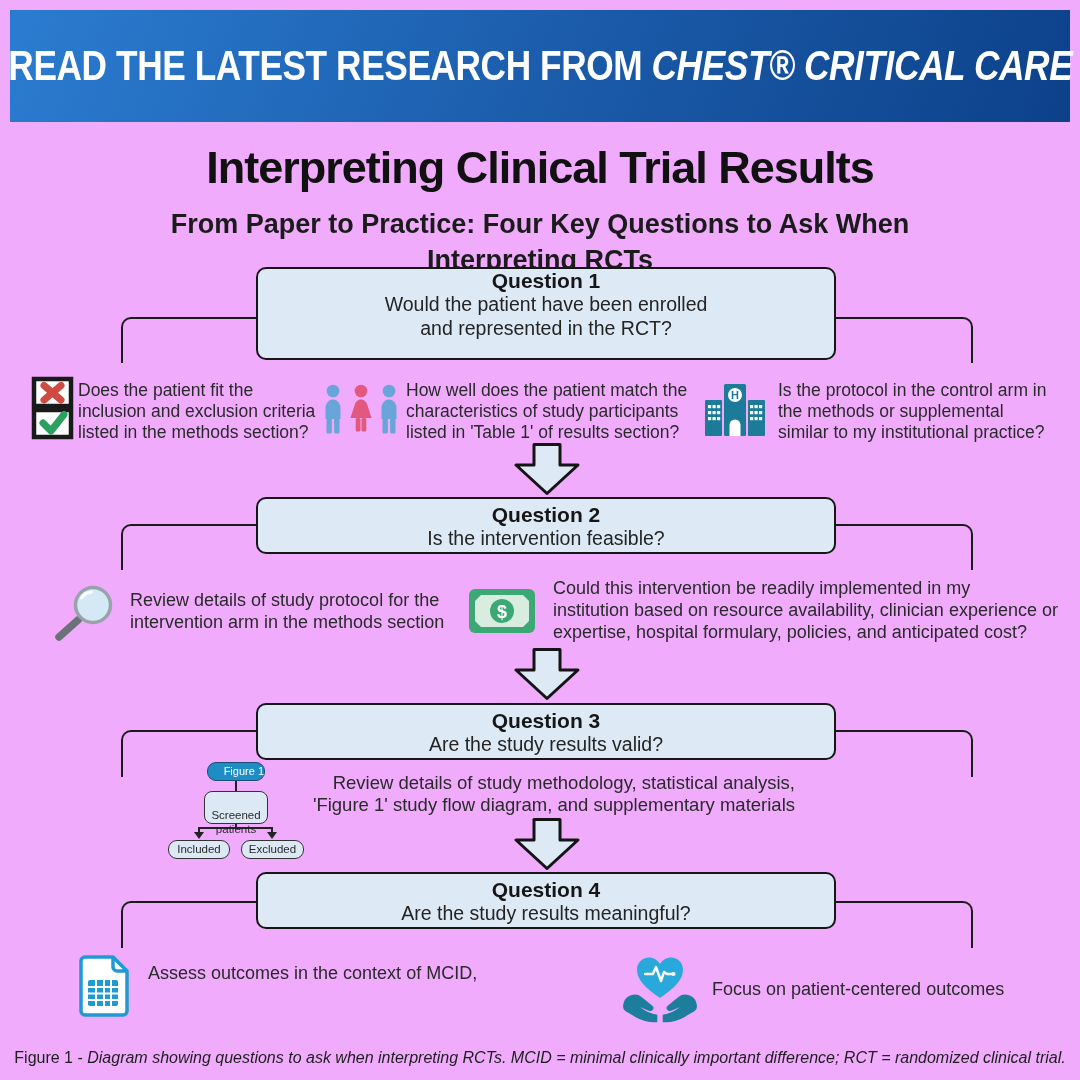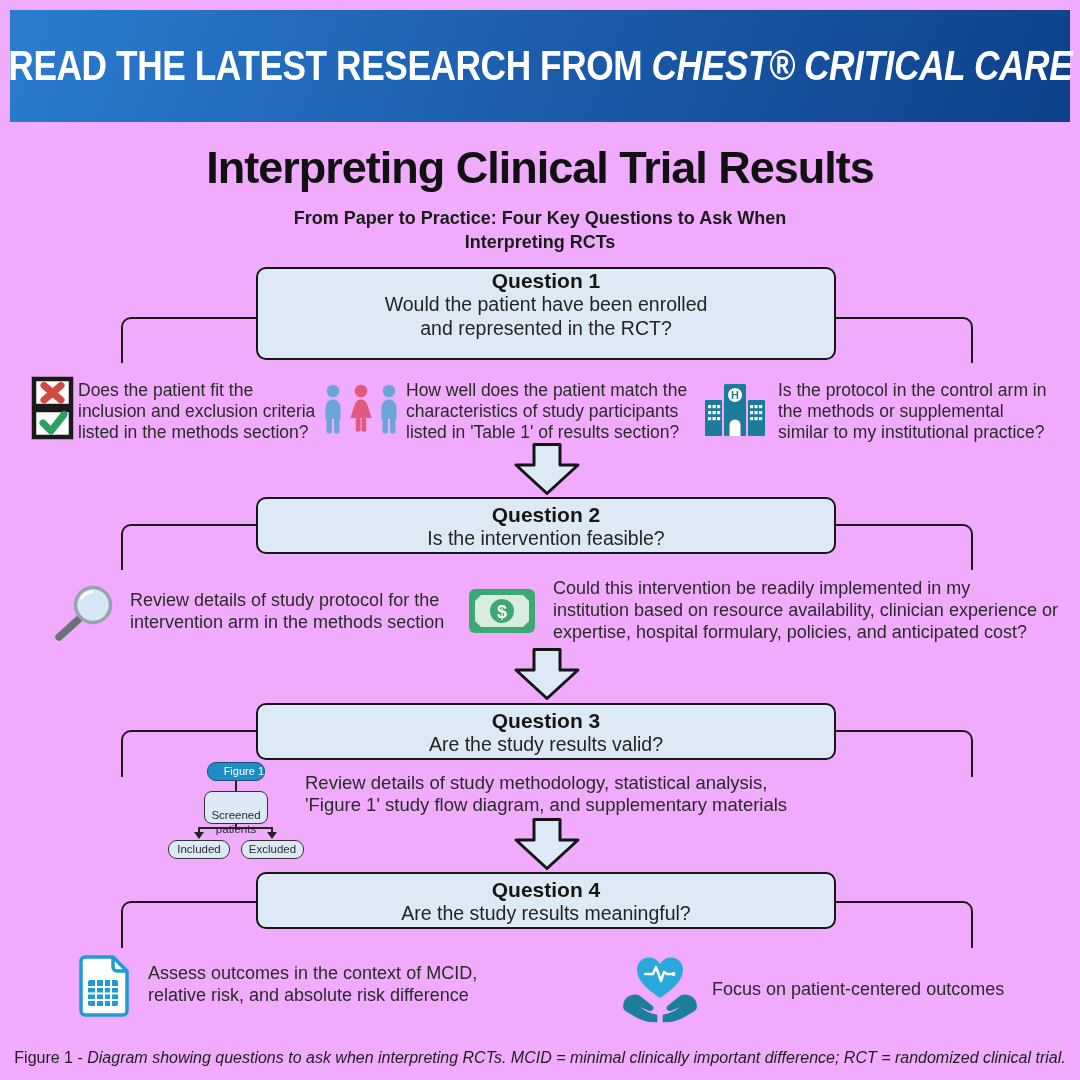--- a/index.html
+++ b/index.html
@@ -13,21 +13,21 @@
     display:flex; align-items:center; justify-content:center; }
   .banner-text { color:#fff; font-weight:700; font-size:42px; white-space:nowrap;
     transform:scaleX(0.84); transform-origin:50% 50%; letter-spacing:-0.5px; }
   .banner-prefix { margin-right:11px; }
   .banner-brand { font-style:italic; }
 
   
   .title { position:absolute; left:0; top:142px; width:100%; text-align:center;
     font-size:45px; font-weight:700; letter-spacing:-1px; color:#111; }
   .subtitle { position:absolute; left:0; top:207px; width:100%; text-align:center;
-    font-size:18px; font-weight:700; line-height:1.33; color:#1b1b1b; }
+    font-size:27px; font-weight:700; line-height:1.33; color:#1b1b1b; }
 
   
   .qbox { position:absolute; left:256px; width:580px; background:#dde9f5;
     border:2.5px solid #161616; border-radius:10px; text-align:center; }
   .qlabel { font-size:21px; font-weight:700; color:#161616; }
   .qtext { font-size:19.5px; color:#242424; line-height:1.22; }
 
   
   .bracket { position:absolute; }
   .bracket.left  { border-left:2px solid #1a1a1a; border-top:2px solid #1a1a1a; border-top-left-radius:10px; }
@@ -42,21 +42,21 @@
     border-left:5px solid transparent; border-right:5px solid transparent; border-top:7px solid #222; }
 
   
   .flow-pill { position:absolute; border:1.5px solid #1d4f70; background:#1e8dc5; color:#fff;
     font-size:11px; border-radius:9px; text-align:right; line-height:16px; }
   .flow-box { position:absolute; border:1.5px solid #333; background:#dce9f5; border-radius:8px;
     font-size:11.5px; line-height:1.25; text-align:center; color:#2a2a2a; padding-top:16px; }
   .flow-leaf { position:absolute; border:1.5px solid #333; background:#dce9f5; border-radius:9px;
     font-size:11.5px; text-align:center; line-height:16px; color:#2a2a2a; }
 
-  .q3-note { position:absolute; left:305px; top:772px; width:490px; text-align:left;
+  .q3-note { position:absolute; left:305px; top:772px; width:490px; text-align:right;
     font-size:18.5px; line-height:1.2; color:#2a2a2a; }
 
   
   .footer { position:absolute; left:14px; top:1049px; width:1052px; text-align:center;
     font-size:16px; color:#1e1e1e; white-space:nowrap; }
   .footer-caption { font-style:italic;text-align:right; }
 </style>
 </head>
 <body>
 
@@ -242,21 +242,20 @@
       <line x1="13" y1="34" x2="43" y2="34"></line>
         <line x1="13" y1="40.5" x2="43" y2="40.5"></line>
         <line x1="13" y1="47" x2="43" y2="47"></line>
       <line x1="21" y1="27" x2="21" y2="53"></line>
         <line x1="29" y1="27" x2="29" y2="53"></line>
         <line x1="36" y1="27" x2="36" y2="53"></line>
     </g>
   </svg>
   <div class="note-text md" style="left:148px; top:963px;">
     <div>Assess outcomes in the context of MCID,</div>
-    <div>relative risk, and absolute risk difference</div>
   </div>
 
   <svg class="abs" style="left:620px; top:948px;" width="80" height="76" viewBox="0 0 80 76">
     <path d="M40,50 C24,39 17,31 17,21.5 C17,14.5 22.5,9.5 29,9.5 C33.5,9.5 37.5,12 40,16 C42.5,12 46.5,9.5 51,9.5 C57.5,9.5 63,14.5 63,21.5 C63,31 56,39 40,50 z" fill="#29a8db"></path>
     <polyline points="25,26 33,26 36,19 41,33 44,24 47,26 53,26" fill="none" stroke="#fff" stroke-width="2.4" stroke-linejoin="round" stroke-linecap="round"></polyline>
     <circle cx="53.5" cy="26" r="2" fill="#fff"></circle>
     <path d="M3,58 q1,-9 8.5,-11 q6,-1.5 10,2 l10.5,8.5 q2.5,2 1,4 q-1.5,2.2 -4.2,1.2 l-8.5,-3.5 q7.5,6 17,7.5 l0,7.5 q-11,1 -21.5,-5 q-8,-4.7 -10.5,-6.2 q-2.3,-1.4 -2.3,-5 z" fill="#1d7d9c"></path>
     <path d="M77,58 q-1,-9 -8.5,-11 q-6,-1.5 -10,2 l-10.5,8.5 q-2.5,2 -1,4 q1.5,2.2 4.2,1.2 l8.5,-3.5 q-7.5,6 -17,7.5 l0,7.5 q11,1 21.5,-5 q8,-4.7 10.5,-6.2 q2.3,-1.4 2.3,-5 z" fill="#1d7d9c"></path>
   </svg>
   <div class="note-text md" style="left:712px; top:979px;">Focus on patient-centered outcomes</div>

